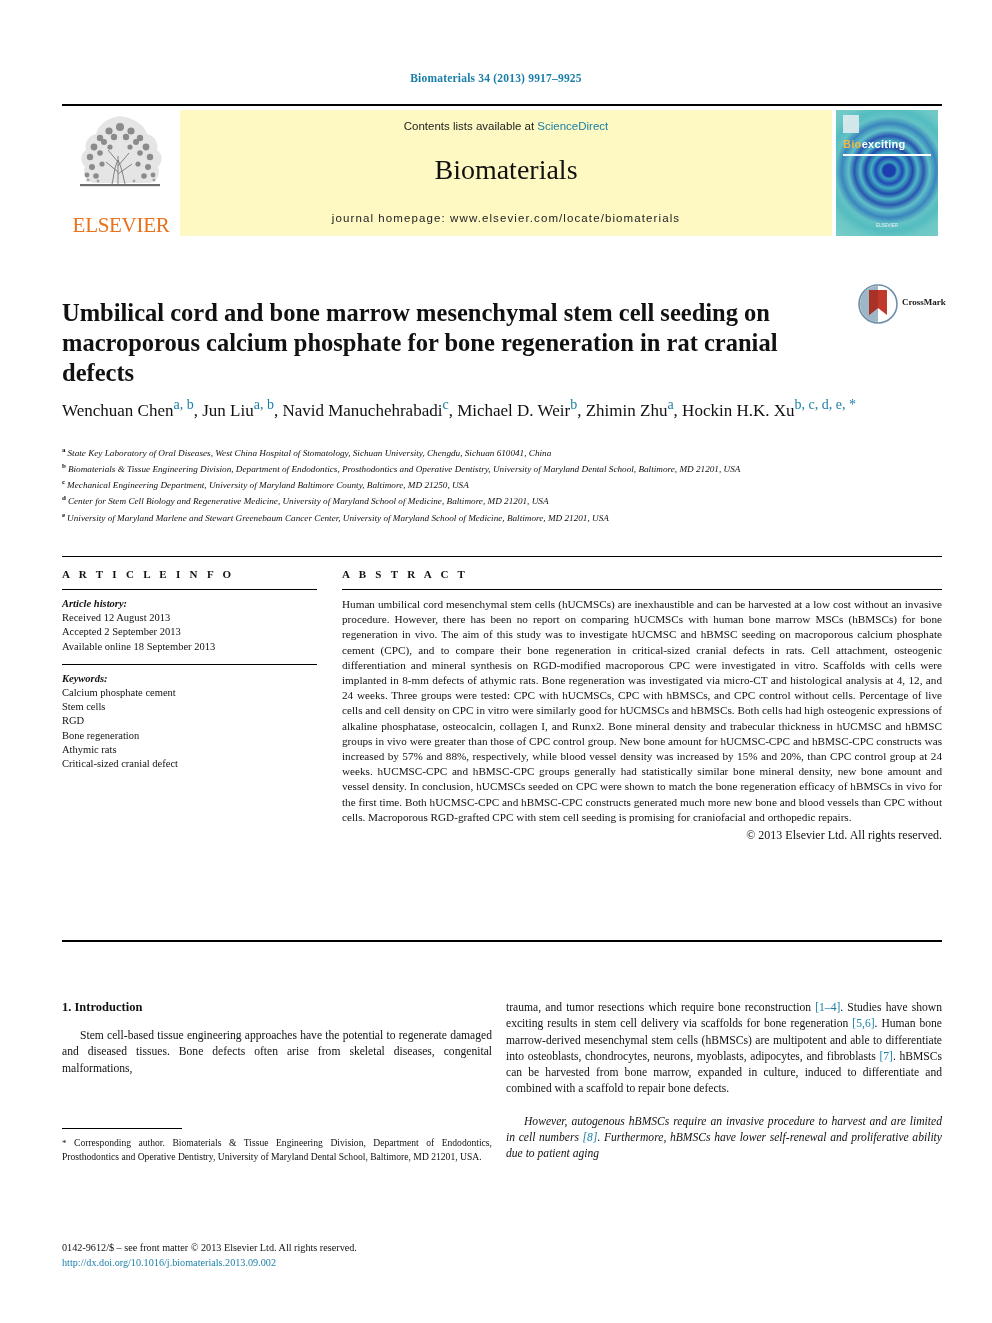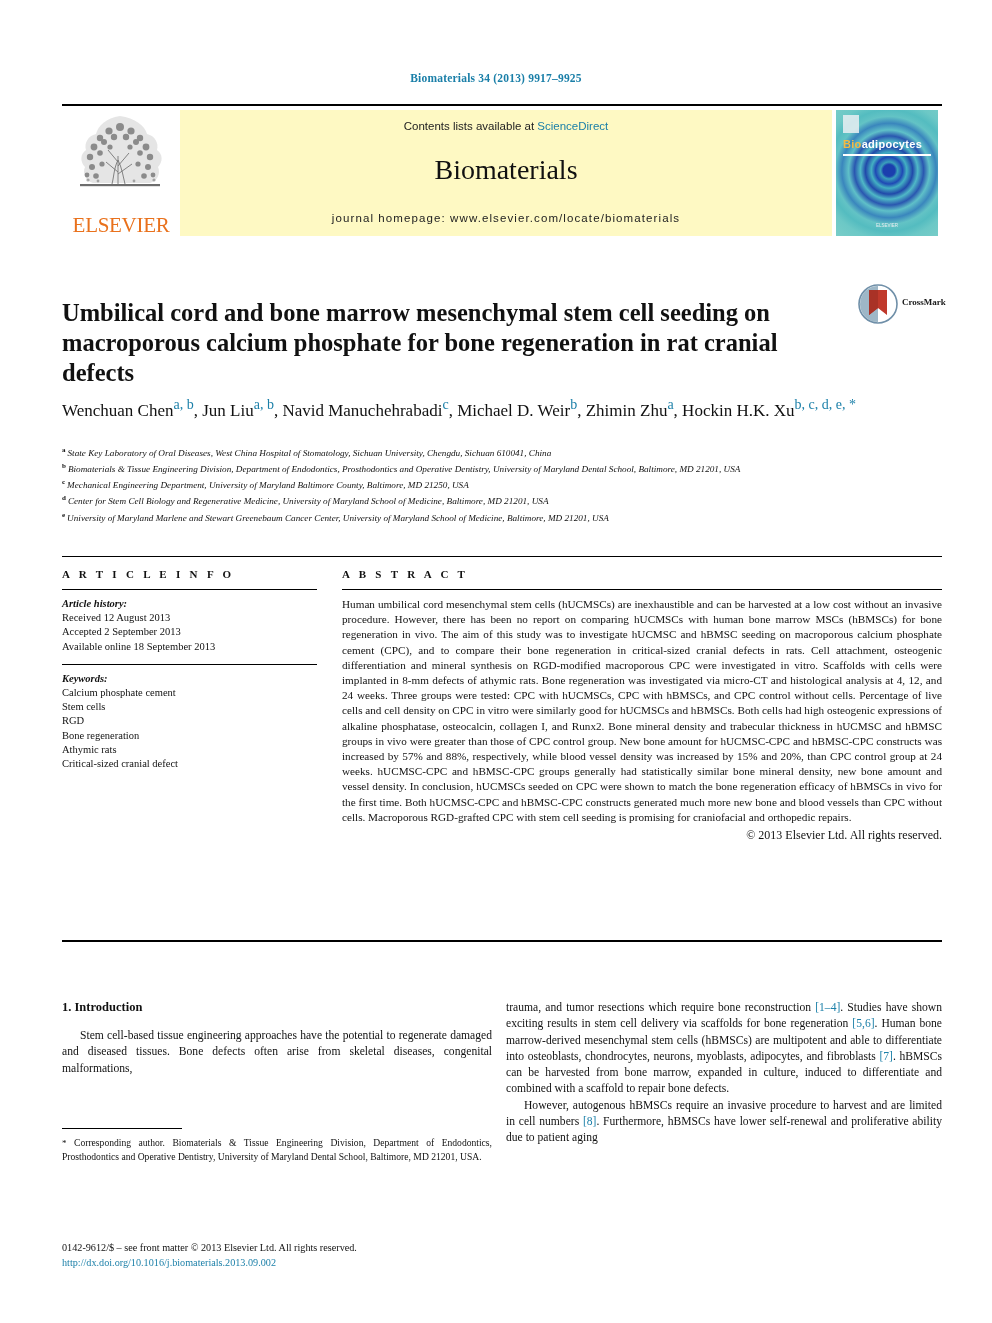--- a/index.html
+++ b/index.html
@@ -257,21 +257,21 @@
     margin: 0 0 13px 0;
   }
   .para {
     font-size: 11.6px;
     line-height: 16.3px;
     text-align: justify;
     text-indent: 18px;
     color: #111;
     margin: 0;
   }
-  .para + .para { margin-top: 0px; }
+  .para + .para { margin-top: 16px; font-style: italic; }
   .ref { color: #1a7fa8; }
 
   
   .fn-rule {
     position: absolute; left: 62px; top: 1128px;
     width: 120px; height: 1px; background: #000;
   }
   .footnote {
     position: absolute;
     left: 62px; top: 1136px;
@@ -354,21 +354,21 @@
 
       <div class="mast-center">
         <div class="contents-line"><span>Contents lists available at </span><span class="sd">ScienceDirect</span></div>
         <div class="journal-name">Biomaterials</div>
         <div class="homepage-line">journal homepage: www.elsevier.com/locate/biomaterials</div>
       </div>
 
       <div class="cover-block">
         <div class="cover-art">
           <div class="cover-logo"></div>
-          <div class="cover-title"><span class="bio">Bio</span><span class="mat">adipocytes</span></div>
+          <div class="cover-title"><span class="bio">Bio</span><span class="mat">exciting</span></div>
           <div class="cover-rule"></div>
           <div class="cover-foot">ELSEVIER</div>
         </div>
       </div>
 
     </div>
   </div>
 
   <h1 class="title">Umbilical cord and bone marrow mesenchymal stem cell seeding on macroporous calcium phosphate for bone regeneration in rat cranial defects</h1>
 

